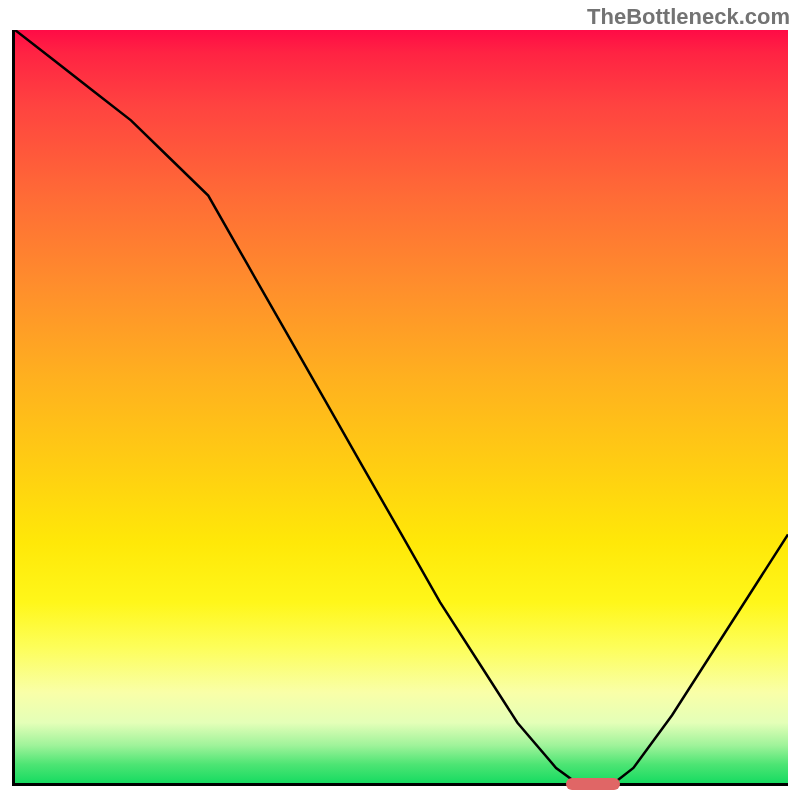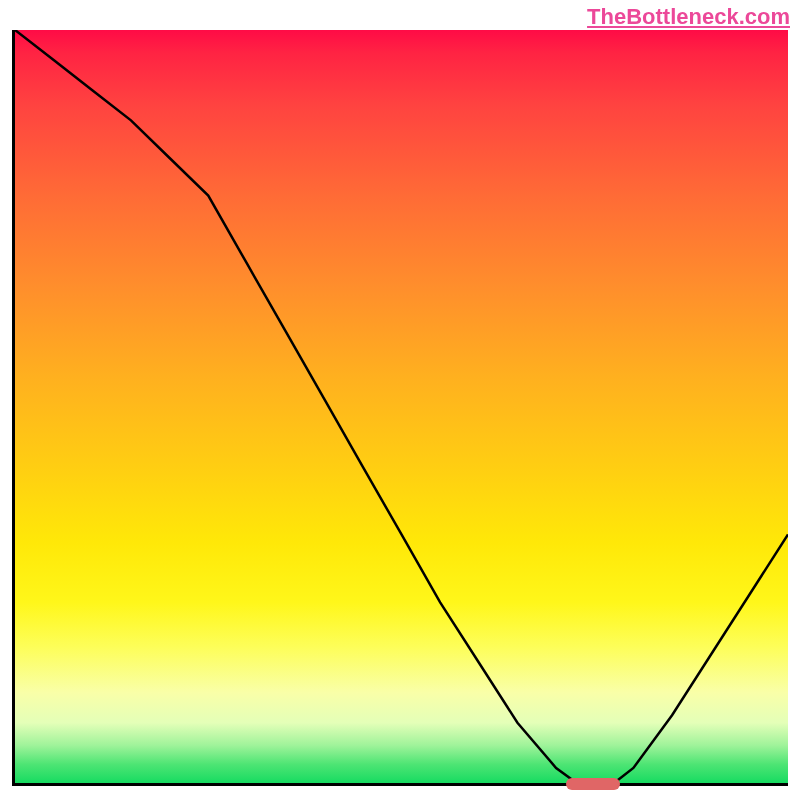--- a/index.html
+++ b/index.html
@@ -10,23 +10,22 @@
     font-family: Arial, sans-serif;
     overflow: hidden;
     position: relative;
   }
   .watermark {
     position: absolute;
     top: 4px;
     right: 10px;
     font-size: 22px;
     font-weight: bold;
-    color: #ec4899;
+    color: #737373;
     z-index: 10;
-    text-decoration: underline;
   }
   .plot-area {
     position: absolute;
     left: 12px;
     top: 30px;
     width: 776px;
     height: 756px;
     border-left: 3px solid #000;
     border-bottom: 3px solid #000;
   }

